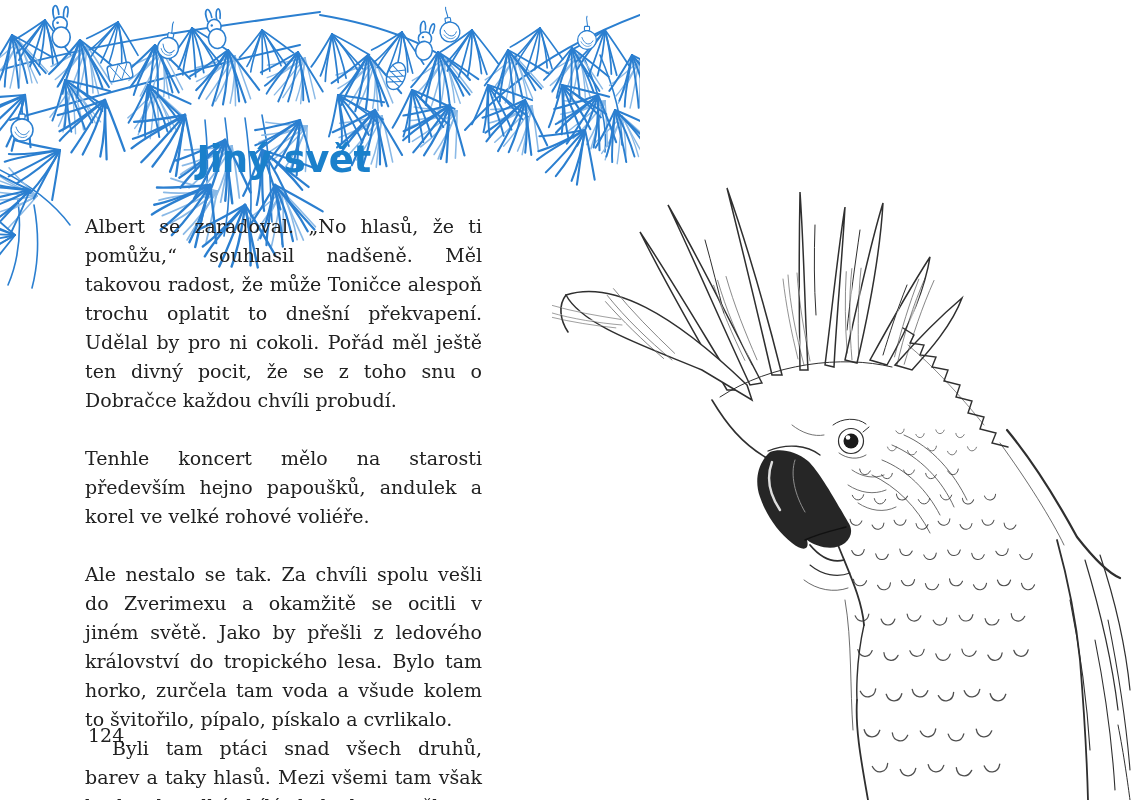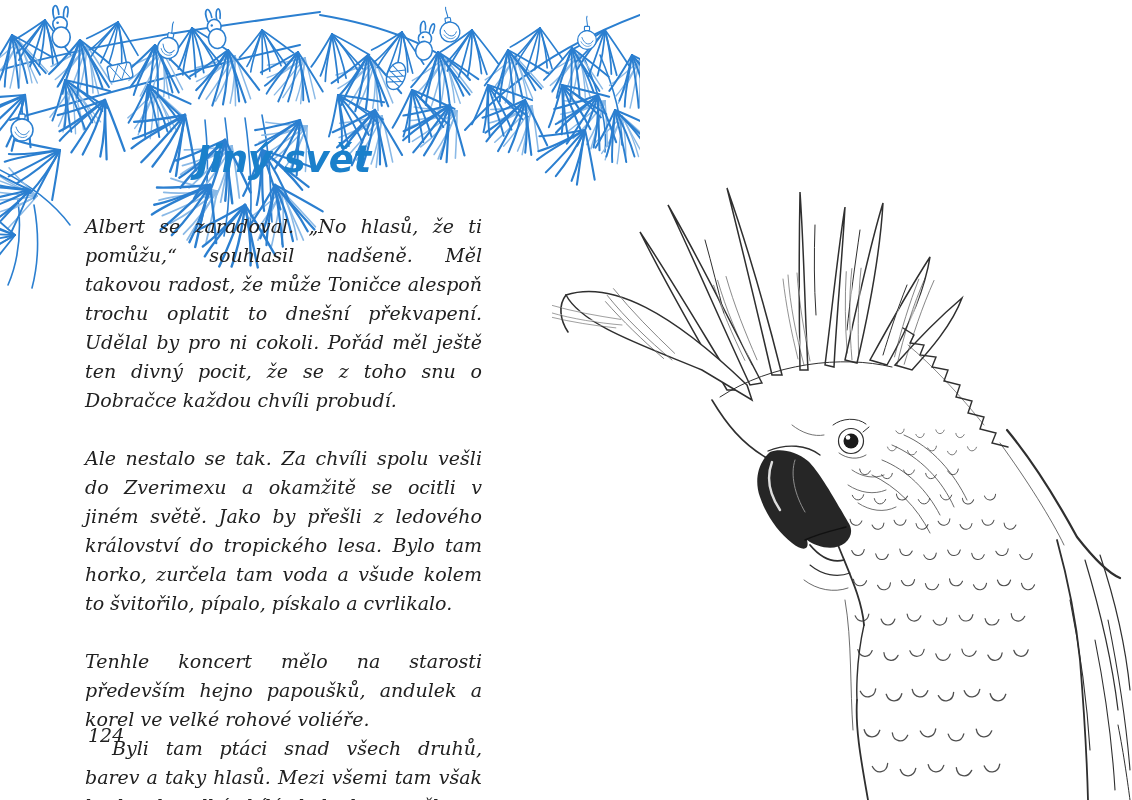--- a/index.html
+++ b/index.html
@@ -1,21 +1,21 @@
 <!DOCTYPE html>
 <html lang="cs" style="--title_blue: #1a80cb; --sketch_blue: #2b7fd0; --sketch_blue_light: #8ab9e6; --ink: #2f2f2f; --text_color: #212121; --paper: #ffffff;"><head>
 <meta charset="utf-8">
 <style>
   html,body{margin:0;padding:0;background:#e8e8e8;}
   .spread{
     position:relative;width:1132px;height:800px;background:var(--paper,#fff);
     overflow:hidden;font-family:"DejaVu Serif", serif;color:var(--text_color,#212121);
   }
   .page{position:absolute;top:0;height:800px;}
-  .page-left{left:0;width:566px;font-style:italic;}
+  .page-left{left:0;width:566px;}
   .page-right{left:566px;width:566px;}
   .garland{position:absolute;left:0;top:0;}
   .cockatoo{position:absolute;left:552px;top:185px;}
   .chapter-title{
     position:absolute;left:85px;top:138px;width:397px;margin:0;
     text-align:center;font-family:"DejaVu Sans", sans-serif;font-weight:800;
     font-size:37px;letter-spacing:-0.5px;color:var(--title_blue,#1a80cb);
   }
   .text-block{
     position:absolute;font-size:19px;line-height:29px;text-align:justify;
@@ -171,22 +171,22 @@
         <use href="#bauble" transform="translate(587,40) scale(0.85)"></use>
         <use href="#cone" transform="translate(396,76) rotate(20)"></use>
         <use href="#drum" transform="translate(120,72) rotate(-12)"></use>
       </g>
     </svg>
 
     <h1 class="chapter-title">Jiný svět</h1>
 
     <div class="text-block left-body">
         <p class="para">Albert se zaradoval. „No hlasů, že ti pomůžu,“ souhlasil nadšeně. Měl takovou radost, že může Toničce alespoň trochu oplatit to dnešní překvapení. Udělal by pro ni cokoli. Pořád měl ještě ten divný pocit, že se z toho snu o Dobračce každou chvíli probudí.</p>
+        <p class="para gap">Tenhle koncert mělo na starosti především hejno papoušků, andulek a korel ve velké rohové voliéře.</p>
         <p class="para gap">Ale nestalo se tak. Za chvíli spolu vešli do Zverimexu a okamžitě se ocitli v jiném světě. Jako by přešli z ledového království do tropického lesa. Bylo tam horko, zurčela tam voda a všude kolem to švitořilo, pípalo, pískalo a cvrlikalo.</p>
-        <p class="para gap">Tenhle koncert mělo na starosti především hejno papoušků, andulek a korel ve velké rohové voliéře.</p>
         <p class="para indent">Byli tam ptáci snad všech druhů, barev a taky hlasů. Mezi všemi tam však kraloval velký bílý kakadu se žlutou chocholkou na hlavě.</p>
       </div>
 
     <div class="page-number">124</div>
   </div>
 
   <div class="page page-right">
     
   </div>
 

